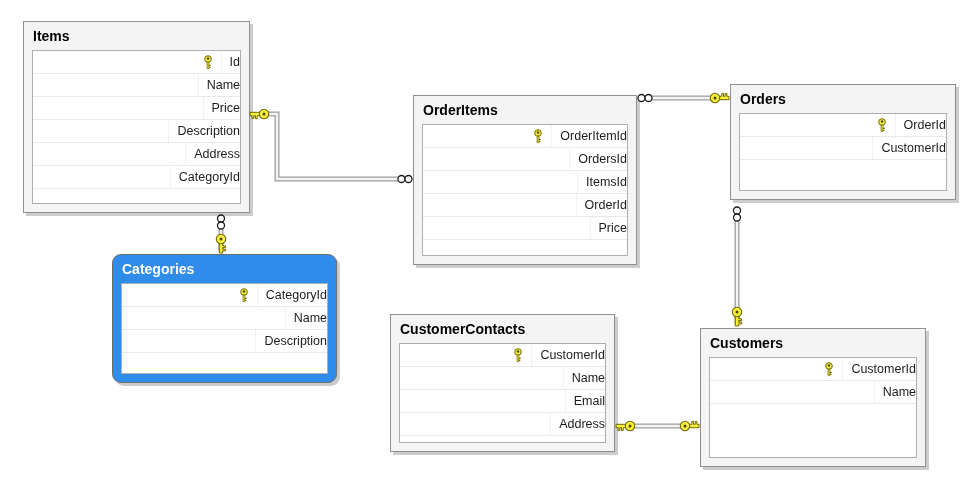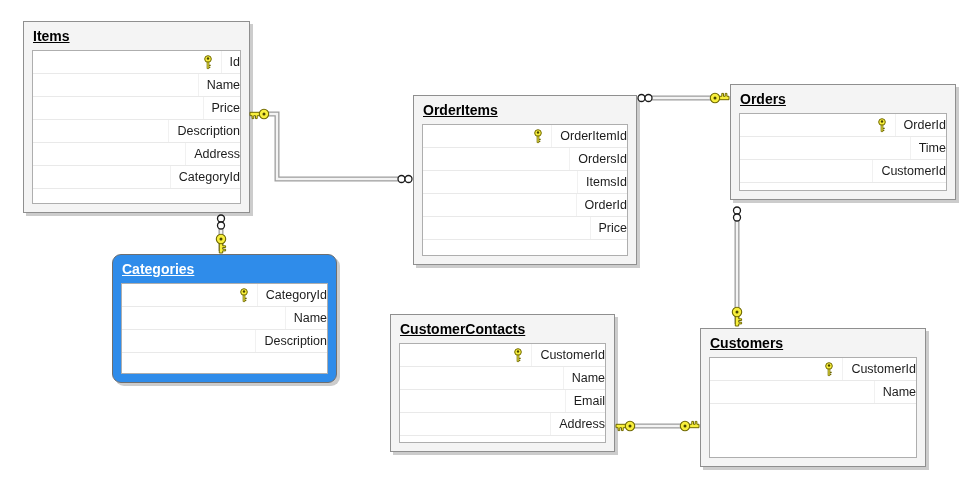--- a/index.html
+++ b/index.html
@@ -14,21 +14,21 @@
     position:absolute;box-sizing:border-box;
     background:#f4f4f4;border:1px solid #8f8f8f;
     box-shadow:3px 3px 0 #cccccc;
   }
   .table-card.selected{
     background:#2f8cea;border-color:#6f6f6f;border-radius:9px;
   }
   .table-title{
     position:absolute;left:9px;top:4px;right:6px;height:20px;
     font-size:14px;font-weight:bold;color:#000000;
-    white-space:nowrap;overflow:hidden;line-height:20px;text-decoration:underline;
+    white-space:nowrap;overflow:hidden;line-height:20px;
   }
   .table-card.selected .table-title{color:#ffffff;}
   .table-grid{
     position:absolute;left:8px;right:8px;top:28px;bottom:8px;
     background:#ffffff;border:1px solid #aeaeae;overflow:hidden;
   }
   .col-row{
     display:flex;height:23px;box-sizing:border-box;
     border-bottom:1px solid #e9e9e9;align-items:center;
     background:#ffffff;
@@ -156,24 +156,20 @@
               <circle cx="6" cy="4" r="3.3" fill="#f8ef3c" stroke="#6f6800" stroke-width="1"></circle>
               <circle cx="6" cy="3.5" r="1.2" fill="#4a4600"></circle>
               <path d="M5.1 7 H6.9 V13.6 H5.1 Z" fill="#f8ef3c" stroke="#6f6800" stroke-width="0.8"></path>
               <path d="M7 10.4 h1.7 M7 12.4 h1.3" stroke="#6f6800" stroke-width="1.2"></path>
             </svg>
           </span>
           <span class="col-name">OrderId</span>
         </div>
         <div class="col-row">
           <span class="key-cell"></span>
-          <span class="col-name">Time</span>
-        </div>
-        <div class="col-row">
-          <span class="key-cell"></span>
           <span class="col-name">CustomerId</span>
         </div>
       </div>
   </div>
 
   <div class="table-card" style="left:390px;top:314px;width:225px;height:138px;">
     <div class="table-title">CustomerContacts</div>
     <div class="table-grid">
         <div class="col-row">
           <span class="key-cell">

